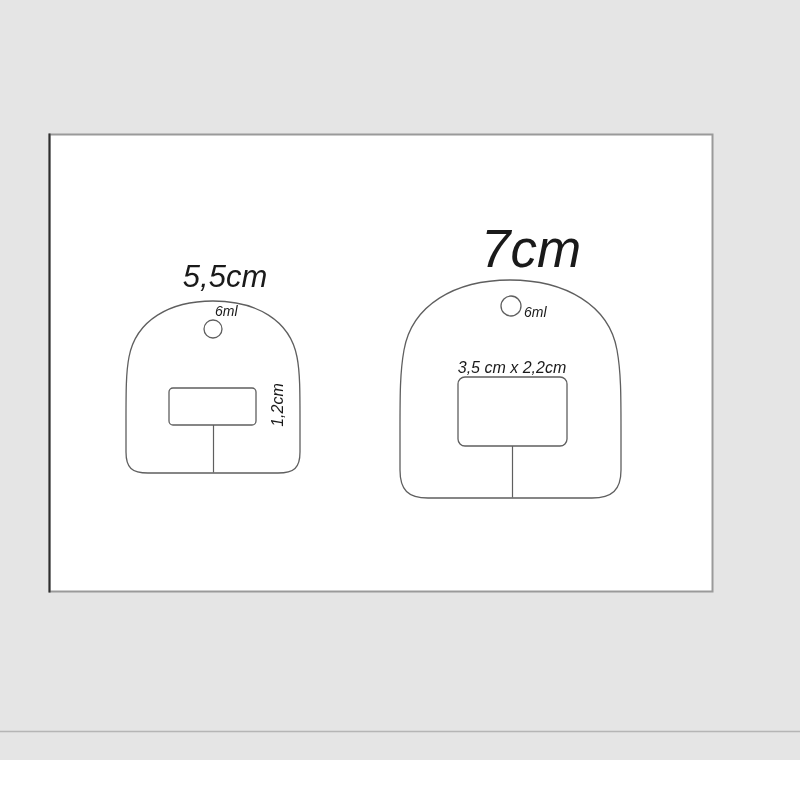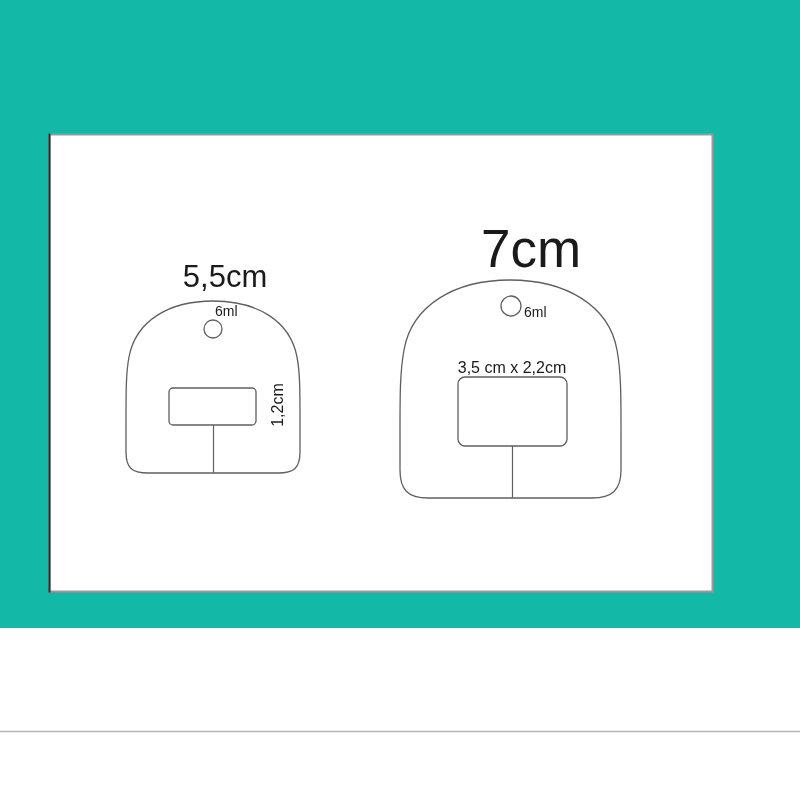--- a/index.html
+++ b/index.html
@@ -6,22 +6,23 @@
     margin: 0;
     padding: 0;
     width: 800px;
     height: 800px;
     background: #ffffff;
     overflow: hidden;
   }
   .stage {
     position: relative;
     width: 800px;
-    height: 628px;
-    background: #14b8a6;
+    height: 760px;
+    background: #e5e5e5;
+    font-style: italic;
   }
   svg {
     display: block;
   }
   svg text {
     font-family: "Liberation Sans", "DejaVu Sans", sans-serif;
     fill: #1a1a1a;
   }
   .size-label-small { font-size: 31px; }
   .size-label-large { font-size: 53px; }

